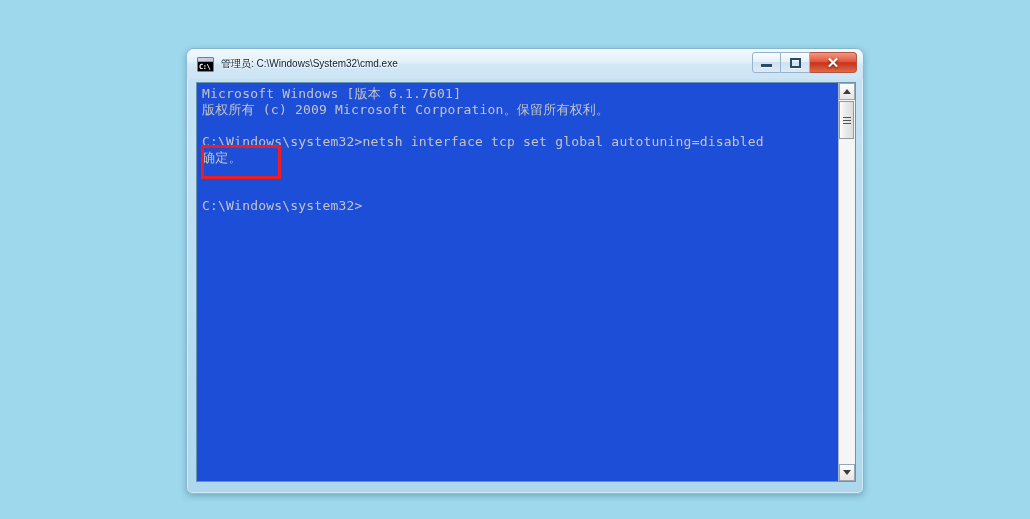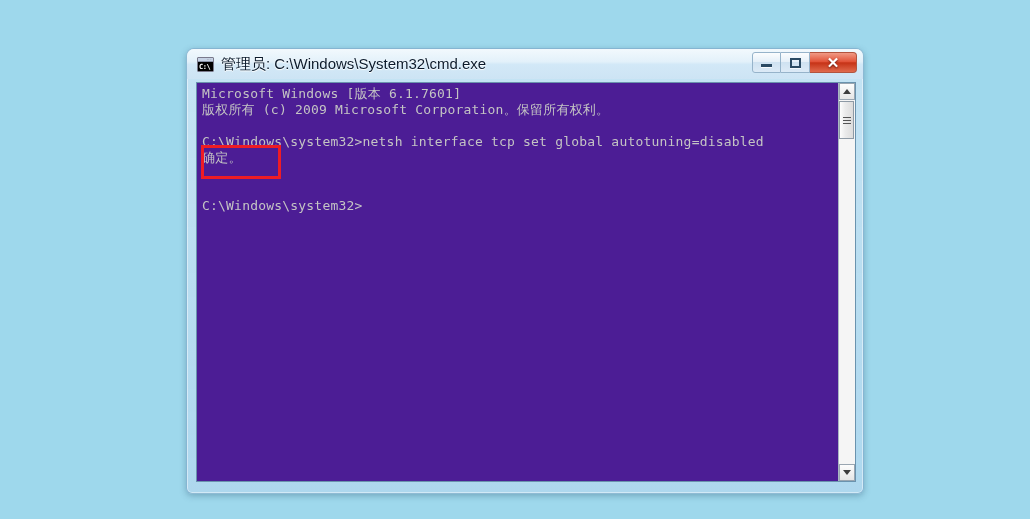--- a/index.html
+++ b/index.html
@@ -88,21 +88,21 @@
     background: #000;
     color: #fff;
     font-family: "DejaVu Sans Mono", monospace;
     font-size: 7px;
     line-height: 10px;
     padding-left: 1px;
     font-weight: bold;
     letter-spacing: -0.5px;
   }
   #window-title {
-    font-size: 15px;
+    font-size: 10px;
     color: #0b1a2b;
     white-space: nowrap;
     text-shadow: 0 1px 0 rgba(255,255,255,0.85),
                  0 0 3px rgba(255,255,255,0.9);
   }
 
   
   #caption-buttons {
     position: absolute;
     right: 6px;
@@ -286,21 +286,21 @@
         <span class="glyph-max"></span>
       </div>
       <div class="cap-btn close">
         <span class="glyph-close">✕</span>
       </div>
     </div>
   </div>
 
   <div id="client-area">
 
-    <div id="console-surface" style="background: #4c1d95; text-decoration: underline;">
+    <div id="console-surface" style="background: #1d4ed8; text-decoration: underline;">
       <div id="console-text" style="color: rgb(196, 196, 196);"><div class="line">Microsoft Windows [版本 6.1.7601]</div><div class="line">版权所有 (c) 2009 Microsoft Corporation。保留所有权利。</div><div class="line"></div><div class="line">C:\Windows\system32&gt;netsh interface tcp set global autotuning=disabled</div><div class="line">确定。</div><div class="line"></div><div class="line"></div><div class="line">C:\Windows\system32&gt;</div></div>
       <div id="annotation-box" style="border-color: rgb(238, 28, 37);"></div>
     </div>
 
     <div id="scrollbar">
       <div class="sb-btn">
         <span class="arrow-up"></span>
       </div>
       <div id="sb-track"></div>
       <div class="sb-btn">

